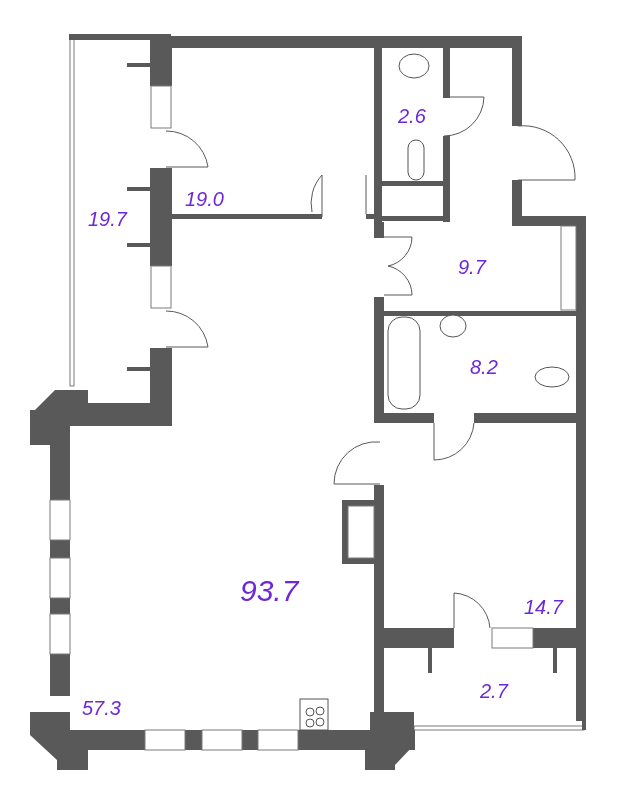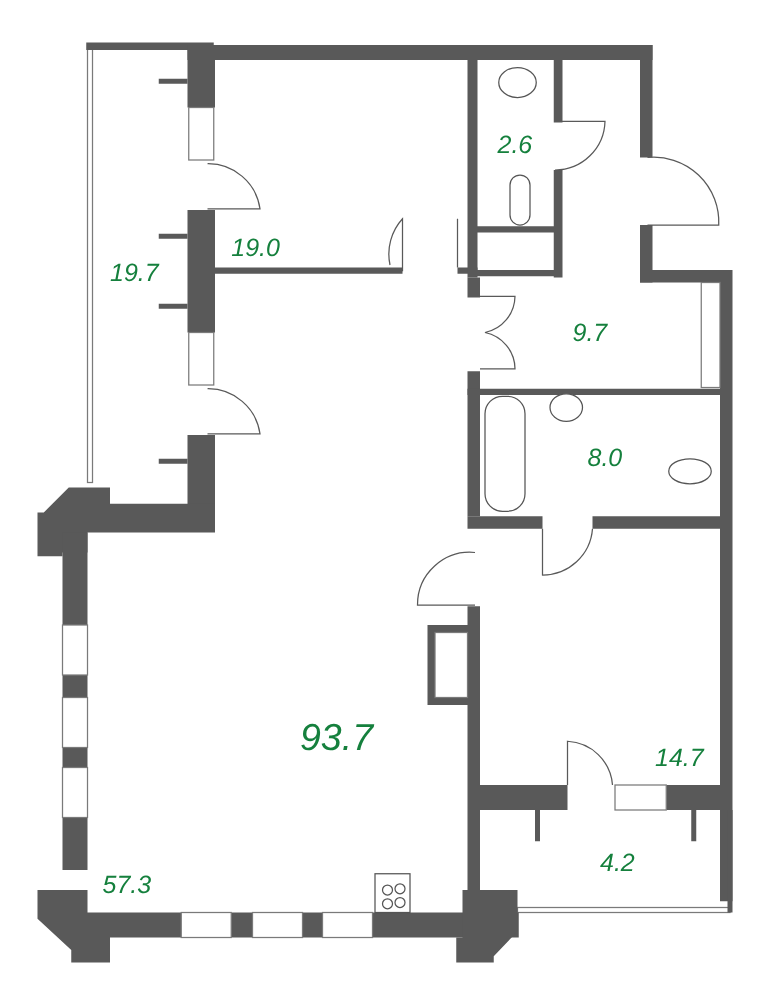--- a/index.html
+++ b/index.html
@@ -2,21 +2,21 @@
 <html><head>
 <meta charset="utf-8">
 <style>
   html, body { margin:0; padding:0; background:#ffffff; }
   body { width:627px; height:800px; position:relative; overflow:hidden; font-family:"Liberation Sans", sans-serif; }
   svg { position:absolute; left:0; top:0; }
   .wall { fill:#595959; }
   .thin { fill:none; stroke:#595959; stroke-width:1; }
   .glass { fill:#ffffff; stroke:#7a7a7a; stroke-width:1; }
   .fix { fill:#ffffff; stroke:#555; stroke-width:1; }
-  .label { position:absolute; font-style:italic; color:#15803d; font-family:"Liberation Sans", sans-serif; white-space:nowrap; }
+  .label { position:absolute; font-style:italic; color:#6d28d9; font-family:"Liberation Sans", sans-serif; white-space:nowrap; }
   .sm { font-size:20px; }
   .big { font-size:30px;margin-left:48px; }
 </style>
 </head>
 <body>
 
 <svg width="627" height="800" viewBox="0 0 627 800">
 
   <rect class="glass" x="70" y="36" width="4" height="350"></rect>
   <rect class="wall" x="69" y="34" width="102" height="6"></rect>
@@ -104,17 +104,17 @@
   <circle class="fix" cx="310" cy="712" r="4"></circle>
     <circle class="fix" cx="320" cy="711" r="4"></circle>
   <circle class="fix" cx="310" cy="723" r="4"></circle>
     <circle class="fix" cx="320" cy="722" r="4"></circle>
 </svg>
 
 <div class="label sm" style="left:88px;top:208px">19.7</div>
 <div class="label sm" style="left:185px;top:188px">19.0</div>
 <div class="label sm" style="left:398px;top:105px">2.6</div>
 <div class="label sm" style="left:458px;top:256px">9.7</div>
-<div class="label sm" style="left:470px;top:356px">8.0</div>
+<div class="label sm" style="left:470px;top:356px">8.2</div>
 <div class="label sm" style="left:524px;top:596px">14.7</div>
-<div class="label sm" style="left:480px;top:680px">4.2</div>
+<div class="label sm" style="left:480px;top:680px">2.7</div>
 <div class="label sm" style="left:82px;top:697px">57.3</div>
 <div class="label big" style="left:192px;top:574px">93.7</div>
 
 </body></html>

